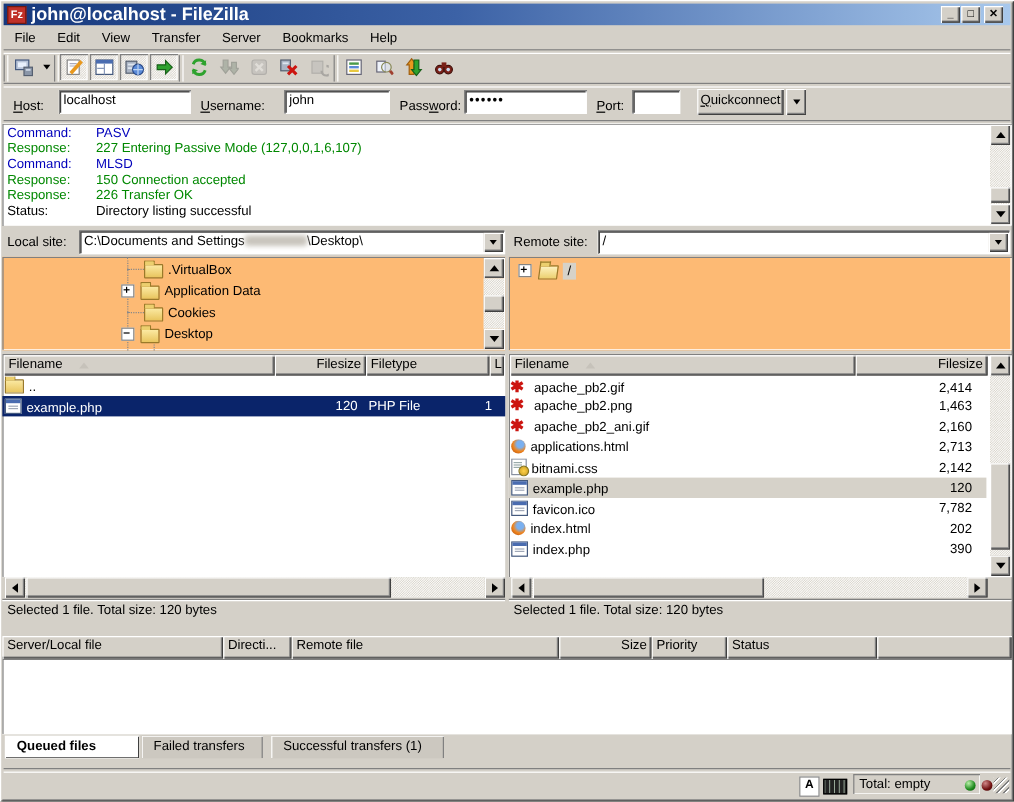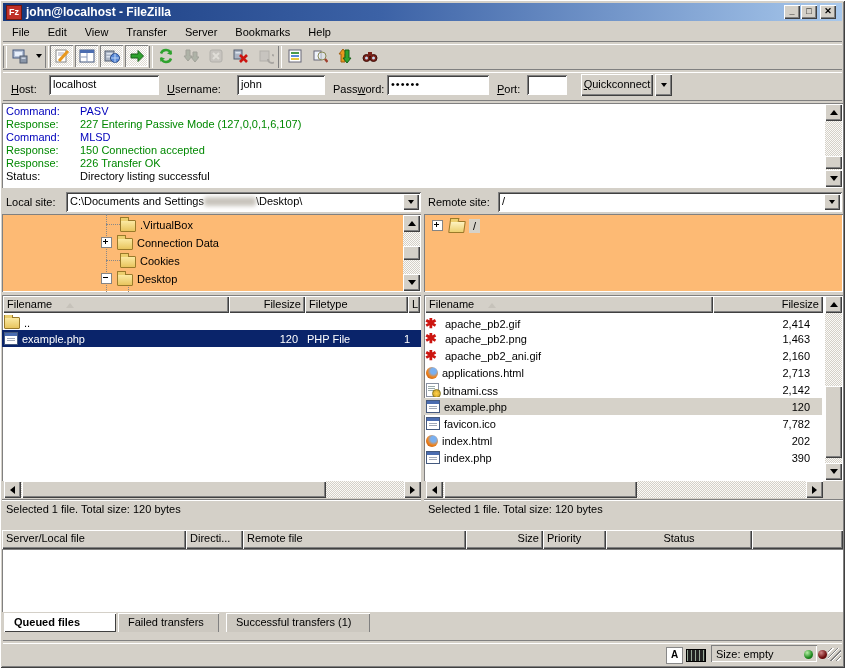--- a/index.html
+++ b/index.html
@@ -10,21 +10,21 @@
   .abs{position:absolute;}
   .sunkenl{background:#fff;box-shadow:inset 1px 1px 0 #808080, inset -1px -1px 0 #fff;}
   .groove{height:2px;border-top:1px solid #808080;border-bottom:1px solid #ffffff;}
   .vsep{width:2px;border-left:1px solid #808080;border-right:1px solid #ffffff;height:22px;margin-top:2px;}
   
   #titlebar{left:3px;top:3px;width:839px;height:18px;
     background:linear-gradient(90deg,#16387c 0%,#3c62a6 45%,#a8c8ec 100%);
     display:flex;align-items:center;}
   #fzicon{width:14px;height:13px;margin:0 4px 0 3px;background:#c03028;border:1px solid #701810;
     color:#fff;font-weight:bold;font-size:9px;line-height:13px;text-align:center;}
-  #title{color:#fff;font-weight:bold;font-size:12px;letter-spacing:0;}
+  #title{color:#fff;font-weight:bold;font-size:15px;letter-spacing:0;}
   .winbtn{width:16px;height:14px;background:#d4d0c8;
     box-shadow:inset 1px 1px 0 #fff, inset -1px -1px 0 #404040, inset -2px -2px 0 #808080;
     font-size:9px;font-weight:bold;text-align:center;line-height:13px;color:#000;}
   
   #menubar{left:3px;top:22px;width:839px;height:19px;display:flex;align-items:center;}
   .menuitem{padding:2px 9px;}
   
   #toolbar{left:3px;top:43px;width:839px;height:26px;display:flex;align-items:center;}
   .tbtn{width:23px;height:22px;display:flex;align-items:center;justify-content:center;margin:0 1px;}
   .tbtn.toggled{box-shadow:inset 1px 1px 0 #808080, inset -1px -1px 0 #fff;
@@ -329,21 +329,21 @@
       <div class="doth" style="left:104px;top:10px;width:14px;"></div>
       <div class="doth" style="left:104px;top:46px;width:14px;"></div>
       <div class="dotv" style="left:126px;top:70px;height:8px;"></div>
       <div class="trow" style="left:116px;top:2px;">
         <span class="fic" data-icon="folder"></span>
         <span>.VirtualBox</span>
       </div>
       <div class="trow" style="left:99px;top:20px;">
         <span class="exp plus"></span>
         <span class="fic" data-icon="folder" style="margin-left:5px;"></span>
-        <span>Connection Data</span>
+        <span>Application Data</span>
       </div>
       <div class="trow" style="left:116px;top:38px;">
         <span class="fic" data-icon="folder"></span>
         <span>Cookies</span>
       </div>
       <div class="trow" style="left:99px;top:56px;">
         <span class="exp"></span>
         <span class="fic" data-icon="folder" style="margin-left:5px;"></span>
         <span>Desktop</span>
       </div>
@@ -473,37 +473,37 @@
 
     <div class="statusline" style="top:307px;">Selected 1 file. Total size: 120 bytes</div>
   </div>
 
   <div class="abs" style="left:2px;top:530px;width:841px;height:19px;display:flex;">
     <div class="hcell" style="width:184px;"><span>Server/Local file</span></div>
     <div class="hcell" style="width:57px;"><span>Directi...</span></div>
     <div class="hcell" style="width:223px;"><span>Remote file</span></div>
     <div class="hcell r" style="width:77px;"><span>Size</span></div>
     <div class="hcell" style="width:63px;"><span>Priority</span></div>
-    <div class="hcell" style="width:146px;text-align:center;"><span>Status</span></div>
+    <div class="hcell" style="width:125px;"><span>Status</span></div>
     <div class="hcell" style="flex:1;"></div>
   </div>
   <div class="abs sunkenl" style="left:2px;top:549px;width:841px;height:63px;"></div>
 
   <div class="abs" style="left:2px;top:613px;width:841px;height:20px;">
     <div class="tab active" style="left:2px;width:112px;">Queued files</div>
     <div class="tab" style="left:116px;width:101px;">Failed transfers</div>
     <div class="tab" style="left:224px;width:144px;">Successful transfers (1)</div>
   </div>
 
   <div class="groove abs" style="left:3px;top:640px;width:839px;"></div>
   <div id="statusbar" class="abs">
     <div class="abs" style="left:663px;top:4px;width:15px;height:15px;background:#fff;border:1px solid #888;
          font-size:10px;font-weight:bold;text-align:center;line-height:14px;">A</div>
     <div class="abs" style="left:683px;top:6px;width:18px;height:11px;background:#222;border:1px solid #000;
          background-image:linear-gradient(90deg,#9a9 1px,transparent 1px);background-size:4px 100%;"></div>
     <div class="abs" style="left:708px;top:2px;width:106px;height:17px;box-shadow:inset 1px 1px 0 #808080, inset -1px -1px 0 #fff;
-         padding:3px 0 0 5px;box-sizing:border-box;">Size: empty</div>
+         padding:3px 0 0 5px;box-sizing:border-box;">Total: empty</div>
     <div class="led green" style="left:801px;"></div>
     <div class="led red" style="left:815px;"></div>
     <div id="grip"></div>
   </div>
 
 </div>
 
 </body></html>

